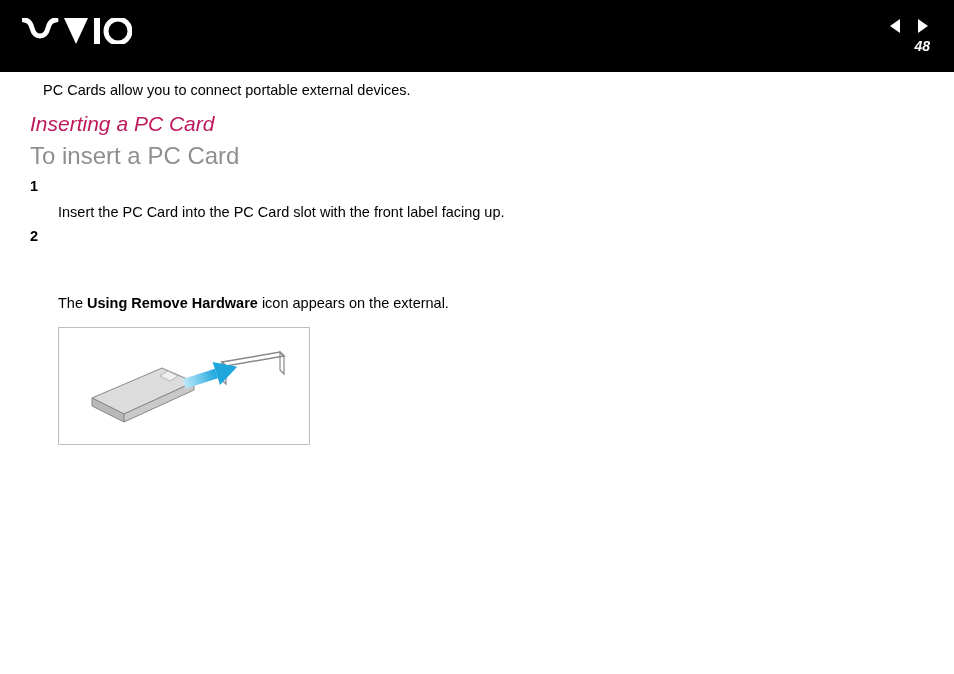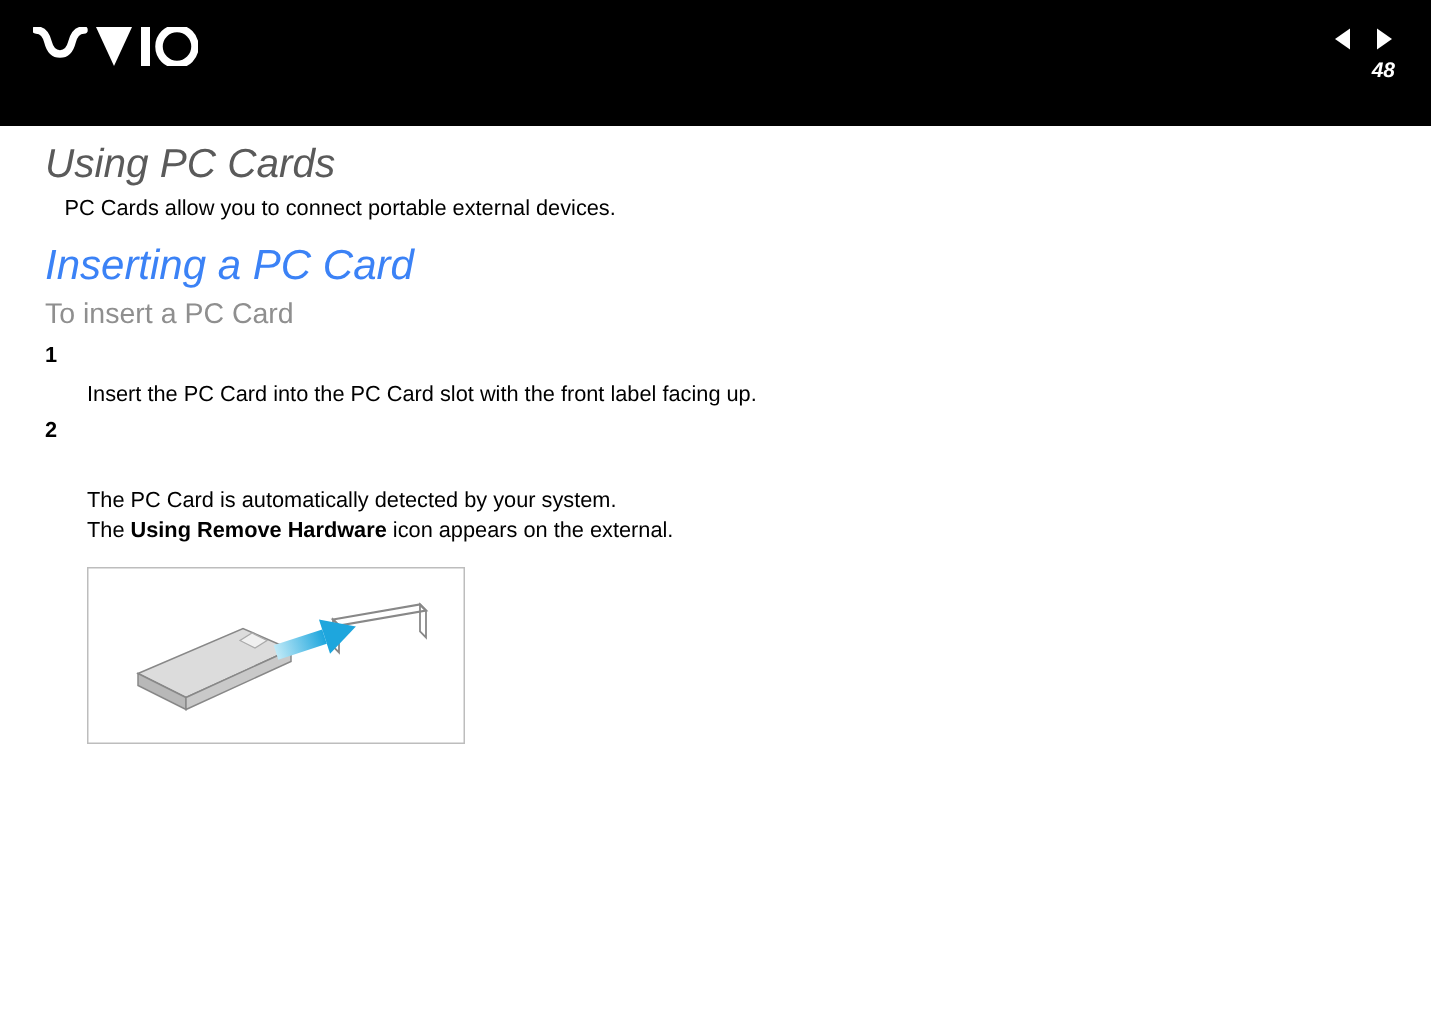--- a/index.html
+++ b/index.html
@@ -5,21 +5,21 @@
     * { margin: 0; padding: 0; box-sizing: border-box; }
     body {
       width: 954px;
       height: 674px;
       font-family: Arial, Helvetica, sans-serif;
       background: #ffffff;
       position: relative;
     }
     .header-bar {
       width: 100%;
-      height: 84px;
+      height: 72px;
       background: #000000;
       position: relative;
       color: #ffffff;
     }
     .logo {
       position: absolute;
       top: 18px;
       left: 22px;
     }
     .nav-arrows {
@@ -57,28 +57,28 @@
       font-weight: normal;
       margin-bottom: 6px;
     }
     .intro {
       font-size: 14.5px;
       color: #000;
       margin-bottom: 14px;
       margin-left: 13px;
     }
     .h2 {
-      font-size: 28px;
+      font-size: 21px;
       font-style: italic;
-      color: #3b82f6;
+      color: #be185d;
       font-weight: normal;
       margin-bottom: 6px;
     }
     .h3 {
-      font-size: 19px;
+      font-size: 24px;
       color: #8f8f8f;
       font-weight: normal;
       margin-bottom: 8px;
     }
     .step {
       display: flex;
       margin-bottom: 6px;
     }
     .step-num {
       font-weight: bold;
@@ -125,35 +125,34 @@
     <span class="nav-next">
       <svg width="16" height="16" viewBox="0 0 16 16">
           <polygon points="4,1 4,15 14,8" fill="#fff"></polygon>
         </svg>
     </span>
   </div>
   <div class="page-number">48</div>
 </div>
 
 <div class="content">
-  <div class="h1">Using PC Cards</div>
   <div class="intro">PC Cards allow you to connect portable external devices.</div>
   <div class="h2">Inserting a PC Card</div>
   <div class="h3">To insert a PC Card</div>
 
   <div class="step">
     <div class="step-num">1</div>
     <div class="step-text">Insert the PC Card into the PC Card slot with the front label facing up.</div>
   </div>
 
   <div class="step">
     <div class="step-num">2</div>
     <div class="step-text">
       <br>
-      <span>The PC Card is automatically detected by your system.</span><br>
+      <br>
       <span>The </span><span class="bold">Using Remove Hardware</span><span> icon appears on the external.</span>
     </div>
   </div>
 
   <div class="figure-box">
     <svg width="220" height="100" viewBox="0 0 220 100">
 
       <polygon points="18,62 88,32 120,46 50,78" fill="#dcdcdc" stroke="#888" stroke-width="1"></polygon>
       <polygon points="18,62 50,78 50,86 18,70" fill="#b8b8b8" stroke="#888" stroke-width="1"></polygon>
       <polygon points="50,78 120,46 120,54 50,86" fill="#c9c9c9" stroke="#888" stroke-width="1"></polygon>

